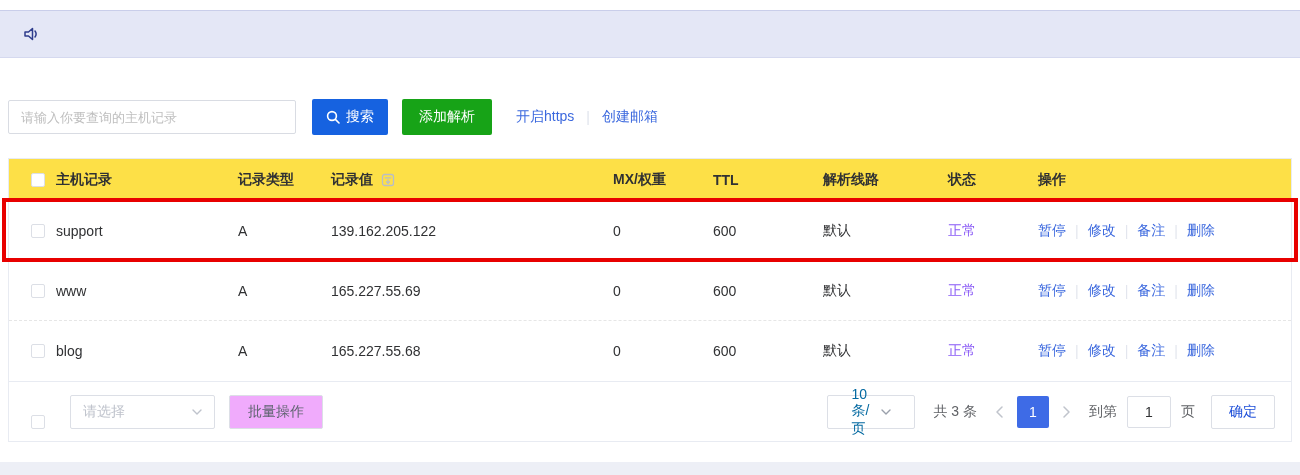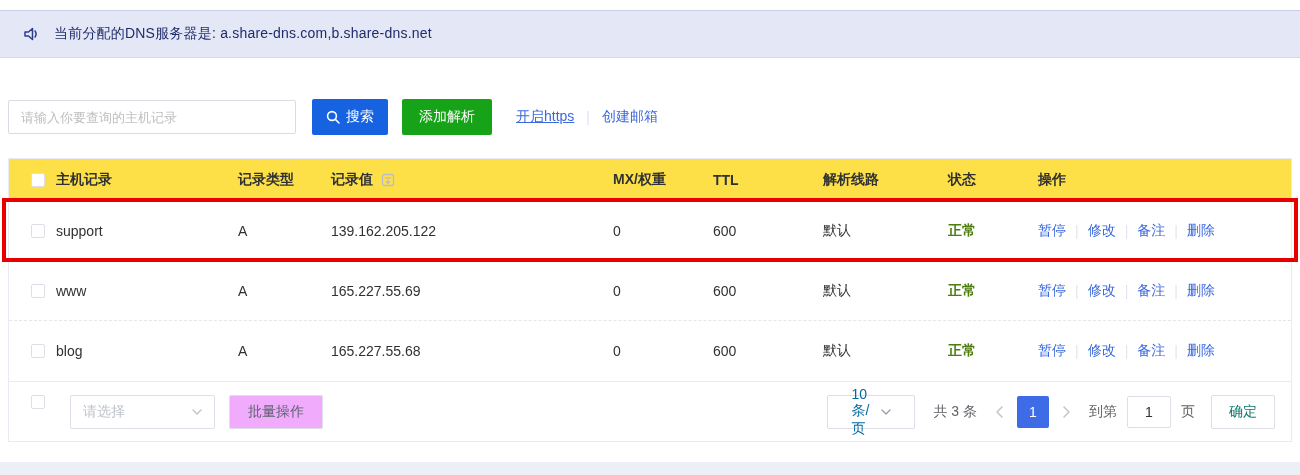--- a/index.html
+++ b/index.html
@@ -14,79 +14,78 @@
 
   .toolbar { margin:41px 8px 0 8px; display:flex; align-items:center; height:36px; }
   .search-input { width:288px; height:34px; border:1px solid #d9dce3; border-radius:2px;
     padding:0 12px; font-size:13px; color:#303133; outline:none; }
   .search-input::placeholder { color:#bfbfbf; }
   .btn { height:36px; border:none; border-radius:2px; color:#fff; font-size:14px;
     cursor:pointer; display:inline-flex; align-items:center; justify-content:center; }
   .btn-search { background:#1662e0; width:76px; margin-left:16px; gap:6px; }
   .btn-add { background:#17a317; margin-left:14px; padding:1px 17px; }
   .toolbar-link { color:#3b68de; text-decoration:none; font-size:14px; cursor:pointer; }
-  .link-https { margin-left:24px;text-decoration:underline; }
+  .link-https { margin-left:24px; }
   .toolbar-sep { color:#dfe3ec; margin:0 12px; }
 
   .card { margin:23px 8px 0 8px; border:1px solid #e8ebf2; background:#fff; }
   .trow { display:grid; grid-template-columns:47px 182px 93px 282px 100px 110px 125px 90px 1fr;
     align-items:center; }
   .thead { height:42px; background:#fde047; font-weight:bold; color:#303133; }
   .tbody-row { height:60px; position:relative; background:#fff; }
   .row-sep { border-bottom:1px dashed #e6e6e6; }
   .cell { display:flex; align-items:center; }
   .cell-check { padding-left:22px; }
   .checkbox { width:14px; height:14px; border:1px solid #dcdfe6; border-radius:2px;
     background:#fff; display:inline-block; cursor:pointer; }
   .value-head-icon { margin-left:8px; display:inline-flex; }
-  .status-ok { color:#4d7c0f;font-weight:bold; }
+  .status-ok { color:#8b5cf6; }
   .op-link { color:#3b68de; text-decoration:none; cursor:pointer; }
   .op-sep { color:#e3e6ee; margin:0 9px; }
   .hl-overlay { position:absolute; left:-7px; right:-7px; top:-3px; bottom:-2px;
     border:4px solid #e80000; pointer-events:none; z-index:5; }
 
   .tfoot { height:60px; border-top:1px solid #e8ebf2; display:flex; align-items:center;
     padding:0 16px 0 22px; }
-  .foot-left { display:flex; align-items:flex-start; }
+  .foot-left { display:flex; align-items:flex-end; }
   .select-box { margin-left:25px; width:145px; height:34px; border:1px solid #dcdfe6;
     border-radius:2px; display:flex; align-items:center; justify-content:space-between;
     padding:0 12px; color:#bfc3cc; cursor:pointer; background:#fff; }
   .btn-batch { margin-left:14px; height:34px; padding:0 18px; border:1px solid #dcdfe6;
     border-radius:2px; background:#f0abfc; color:#5f6470; font-size:14px; cursor:pointer; }
   .foot-right { margin-left:auto; display:flex; align-items:center; color:#606266; }
   .pagesize-select { width:88px; height:34px; border:1px solid #dcdfe6; border-radius:2px;
     display:flex; align-items:center; justify-content:flex-start; padding:0 23px;
     color:#0369a1; cursor:pointer; background:#fff; }
   .total-text { margin-left:18px; }
   .pg-arrow { margin-left:18px; display:inline-flex; cursor:pointer; }
   .pg-current { margin-left:14px; width:32px; height:32px; background:#3e6be6; color:#fff;
     border-radius:2px; display:flex; align-items:center; justify-content:center; cursor:pointer; }
   .pg-next { margin-left:14px; }
   .goto-label { margin-left:18px; }
   .goto-input { margin-left:10px; width:44px; height:32px; border:1px solid #dcdfe6;
     border-radius:2px; text-align:center; font-size:14px; color:#303133; outline:none; }
   .goto-suffix { margin-left:10px; }
   .btn-confirm { margin-left:16px; width:64px; height:34px; border:1px solid #dcdfe6;
-    border-radius:2px; background:#fff; color:#0f766e; font-size:14px; cursor:pointer; }
+    border-radius:2px; background:#fff; color:#1d4ed8; font-size:14px; cursor:pointer; }
 
   .bottom-strip { position:absolute; left:0; bottom:0; width:1300px; height:13px; background:#edeff6; }
 </style>
 </head>
 <body>
 
 <div>
 
   <div class="banner">
     <span class="icon-speaker">
       <svg width="20" height="20" viewBox="0 0 20 20" fill="none">
         <path d="M3 8 H6.5 L10.5 4.5 V15.5 L6.5 12 H3 Z" stroke="#2e3c8c" stroke-width="1.5" stroke-linejoin="round" fill="none"></path>
         <path d="M13 7 C14.2 8.6 14.2 11.4 13 13" stroke="#2e3c8c" stroke-width="1.5" stroke-linecap="round" fill="none"></path>
       </svg>
     </span>
-    <span class="banner-text">当前分配的DNS服务器是: a.share-dns.com,b.share-dns.net</span>
   </div>
 
   <div class="toolbar">
     <input class="search-input" type="text" placeholder="请输入你要查询的主机记录" style="">
     <button class="btn btn-search">
       <span style="display:inline-flex;">
         <svg width="14" height="14" viewBox="0 0 14 14" fill="none">
           <circle cx="6" cy="6" r="4.4" stroke="#fff" stroke-width="1.6"></circle>
           <path d="M9.4 9.4 L13 13" stroke="#fff" stroke-width="1.6" stroke-linecap="round"></path>
         </svg>

